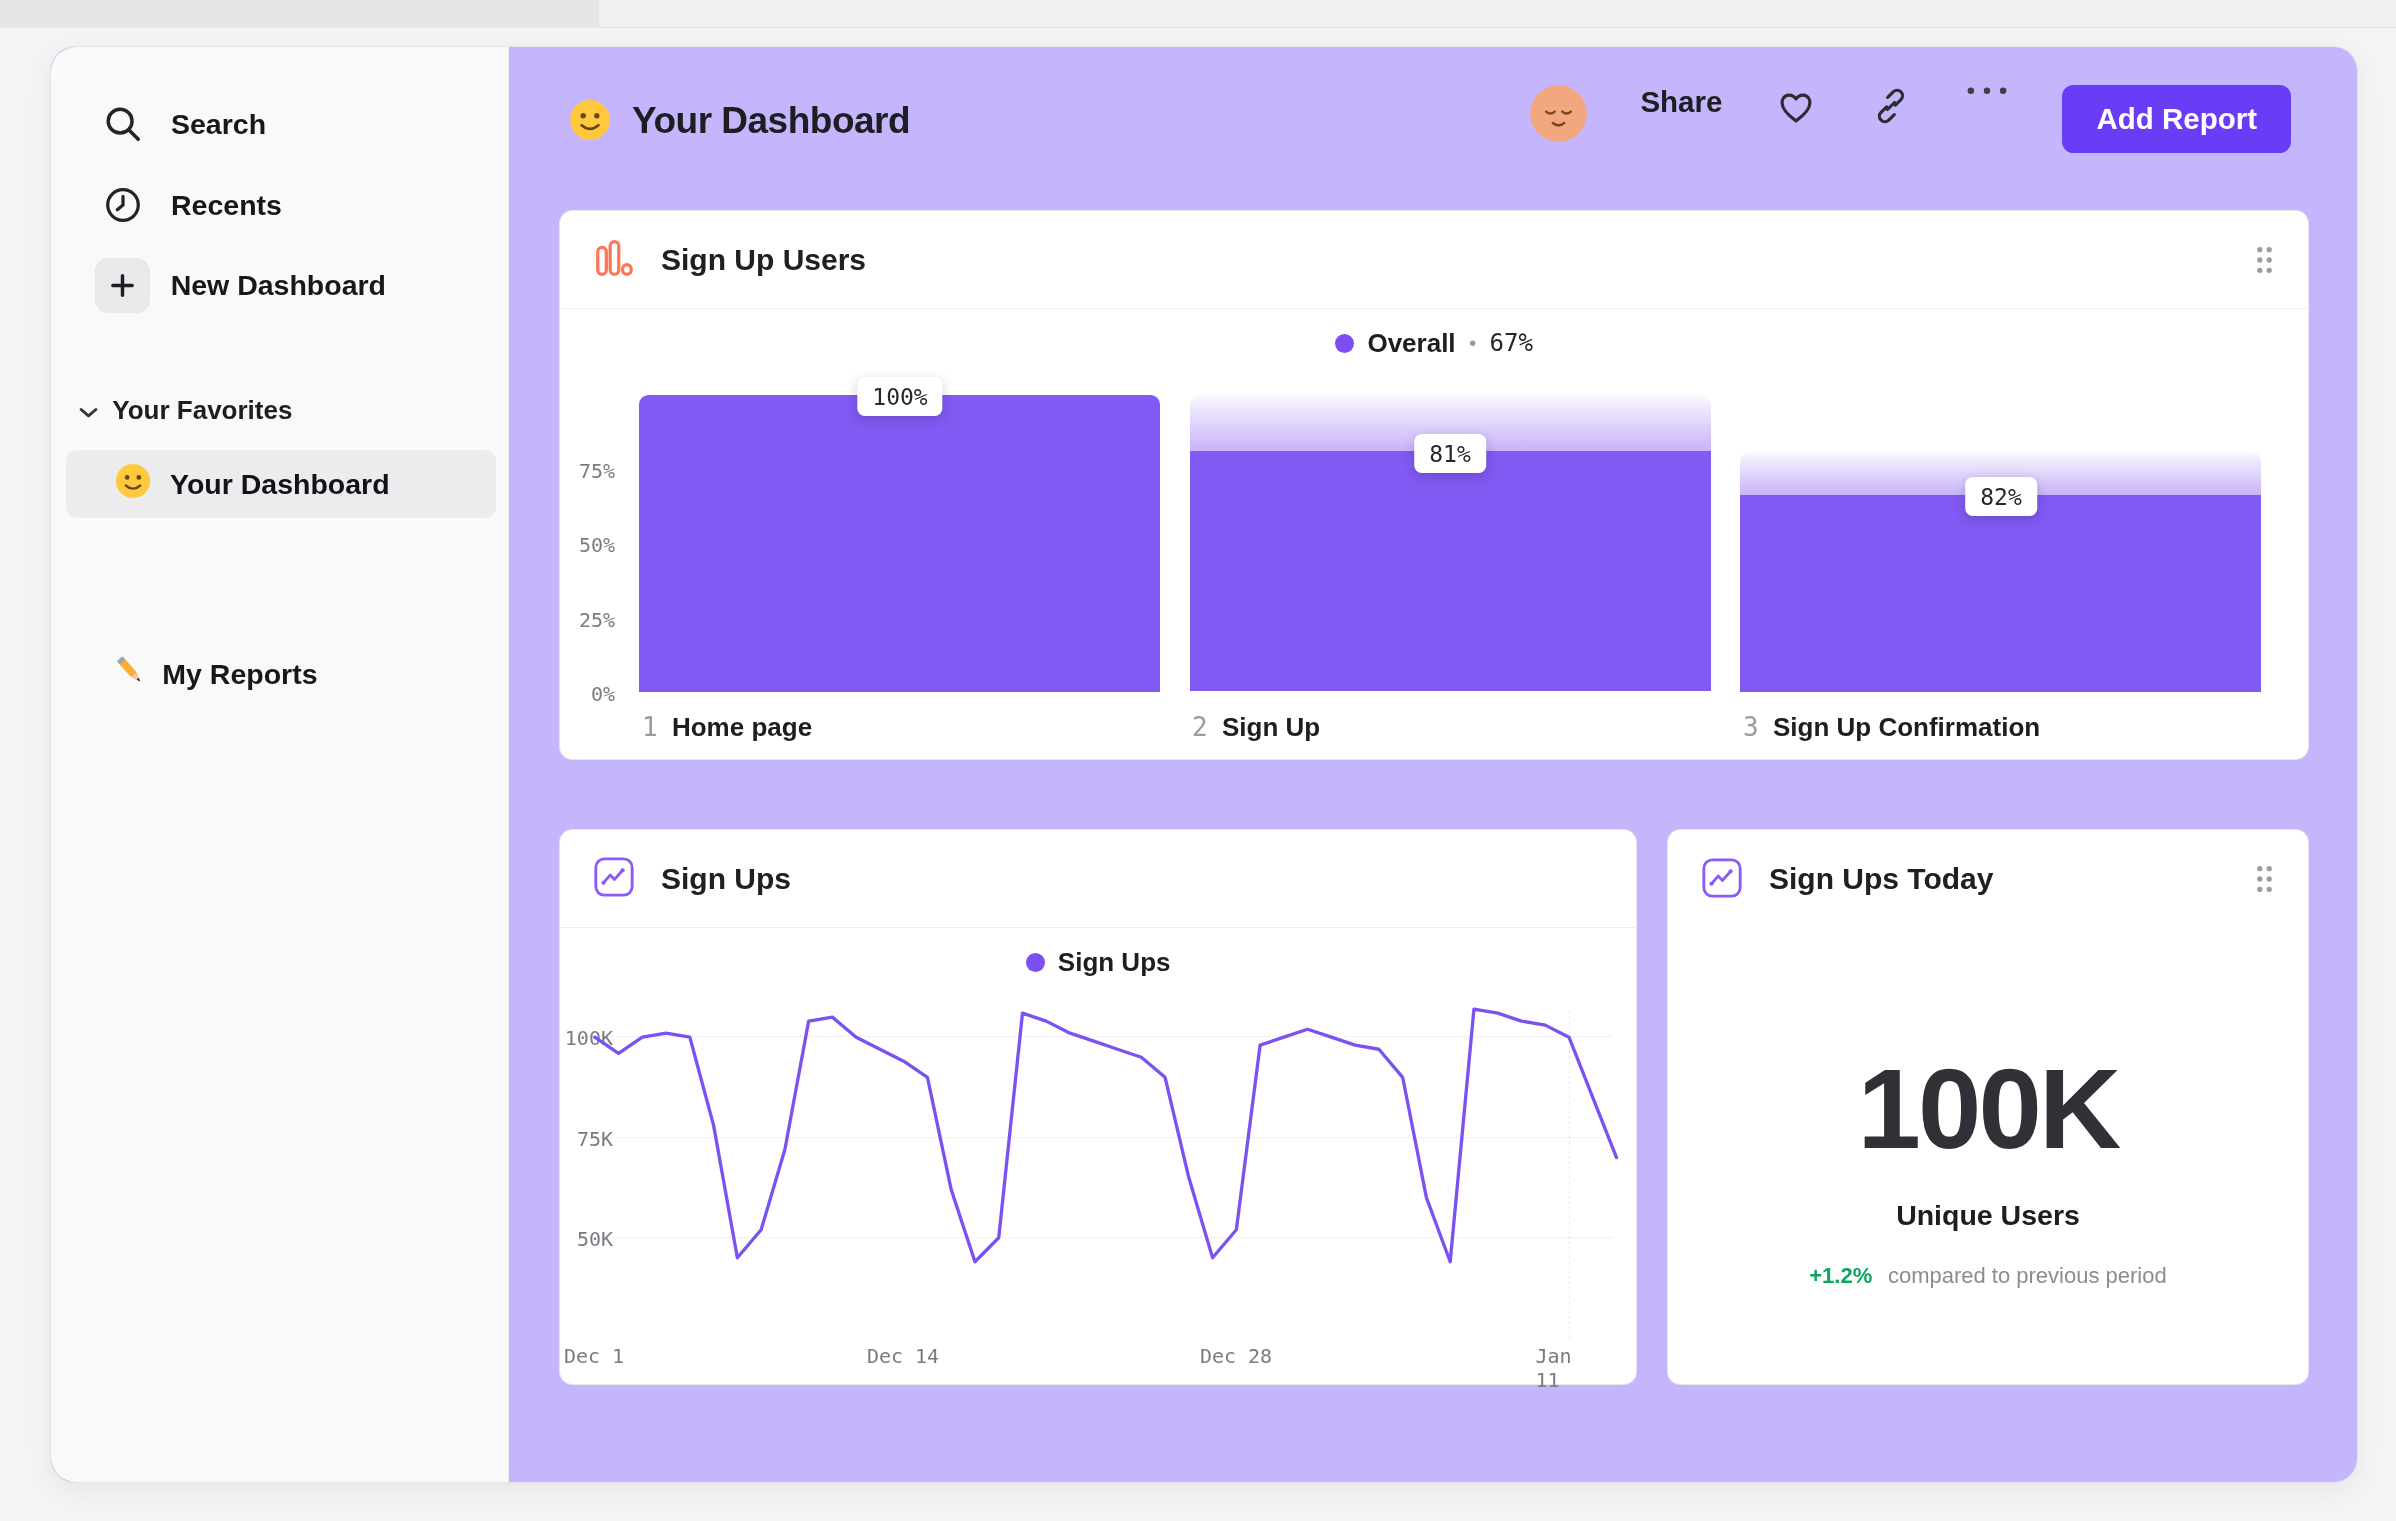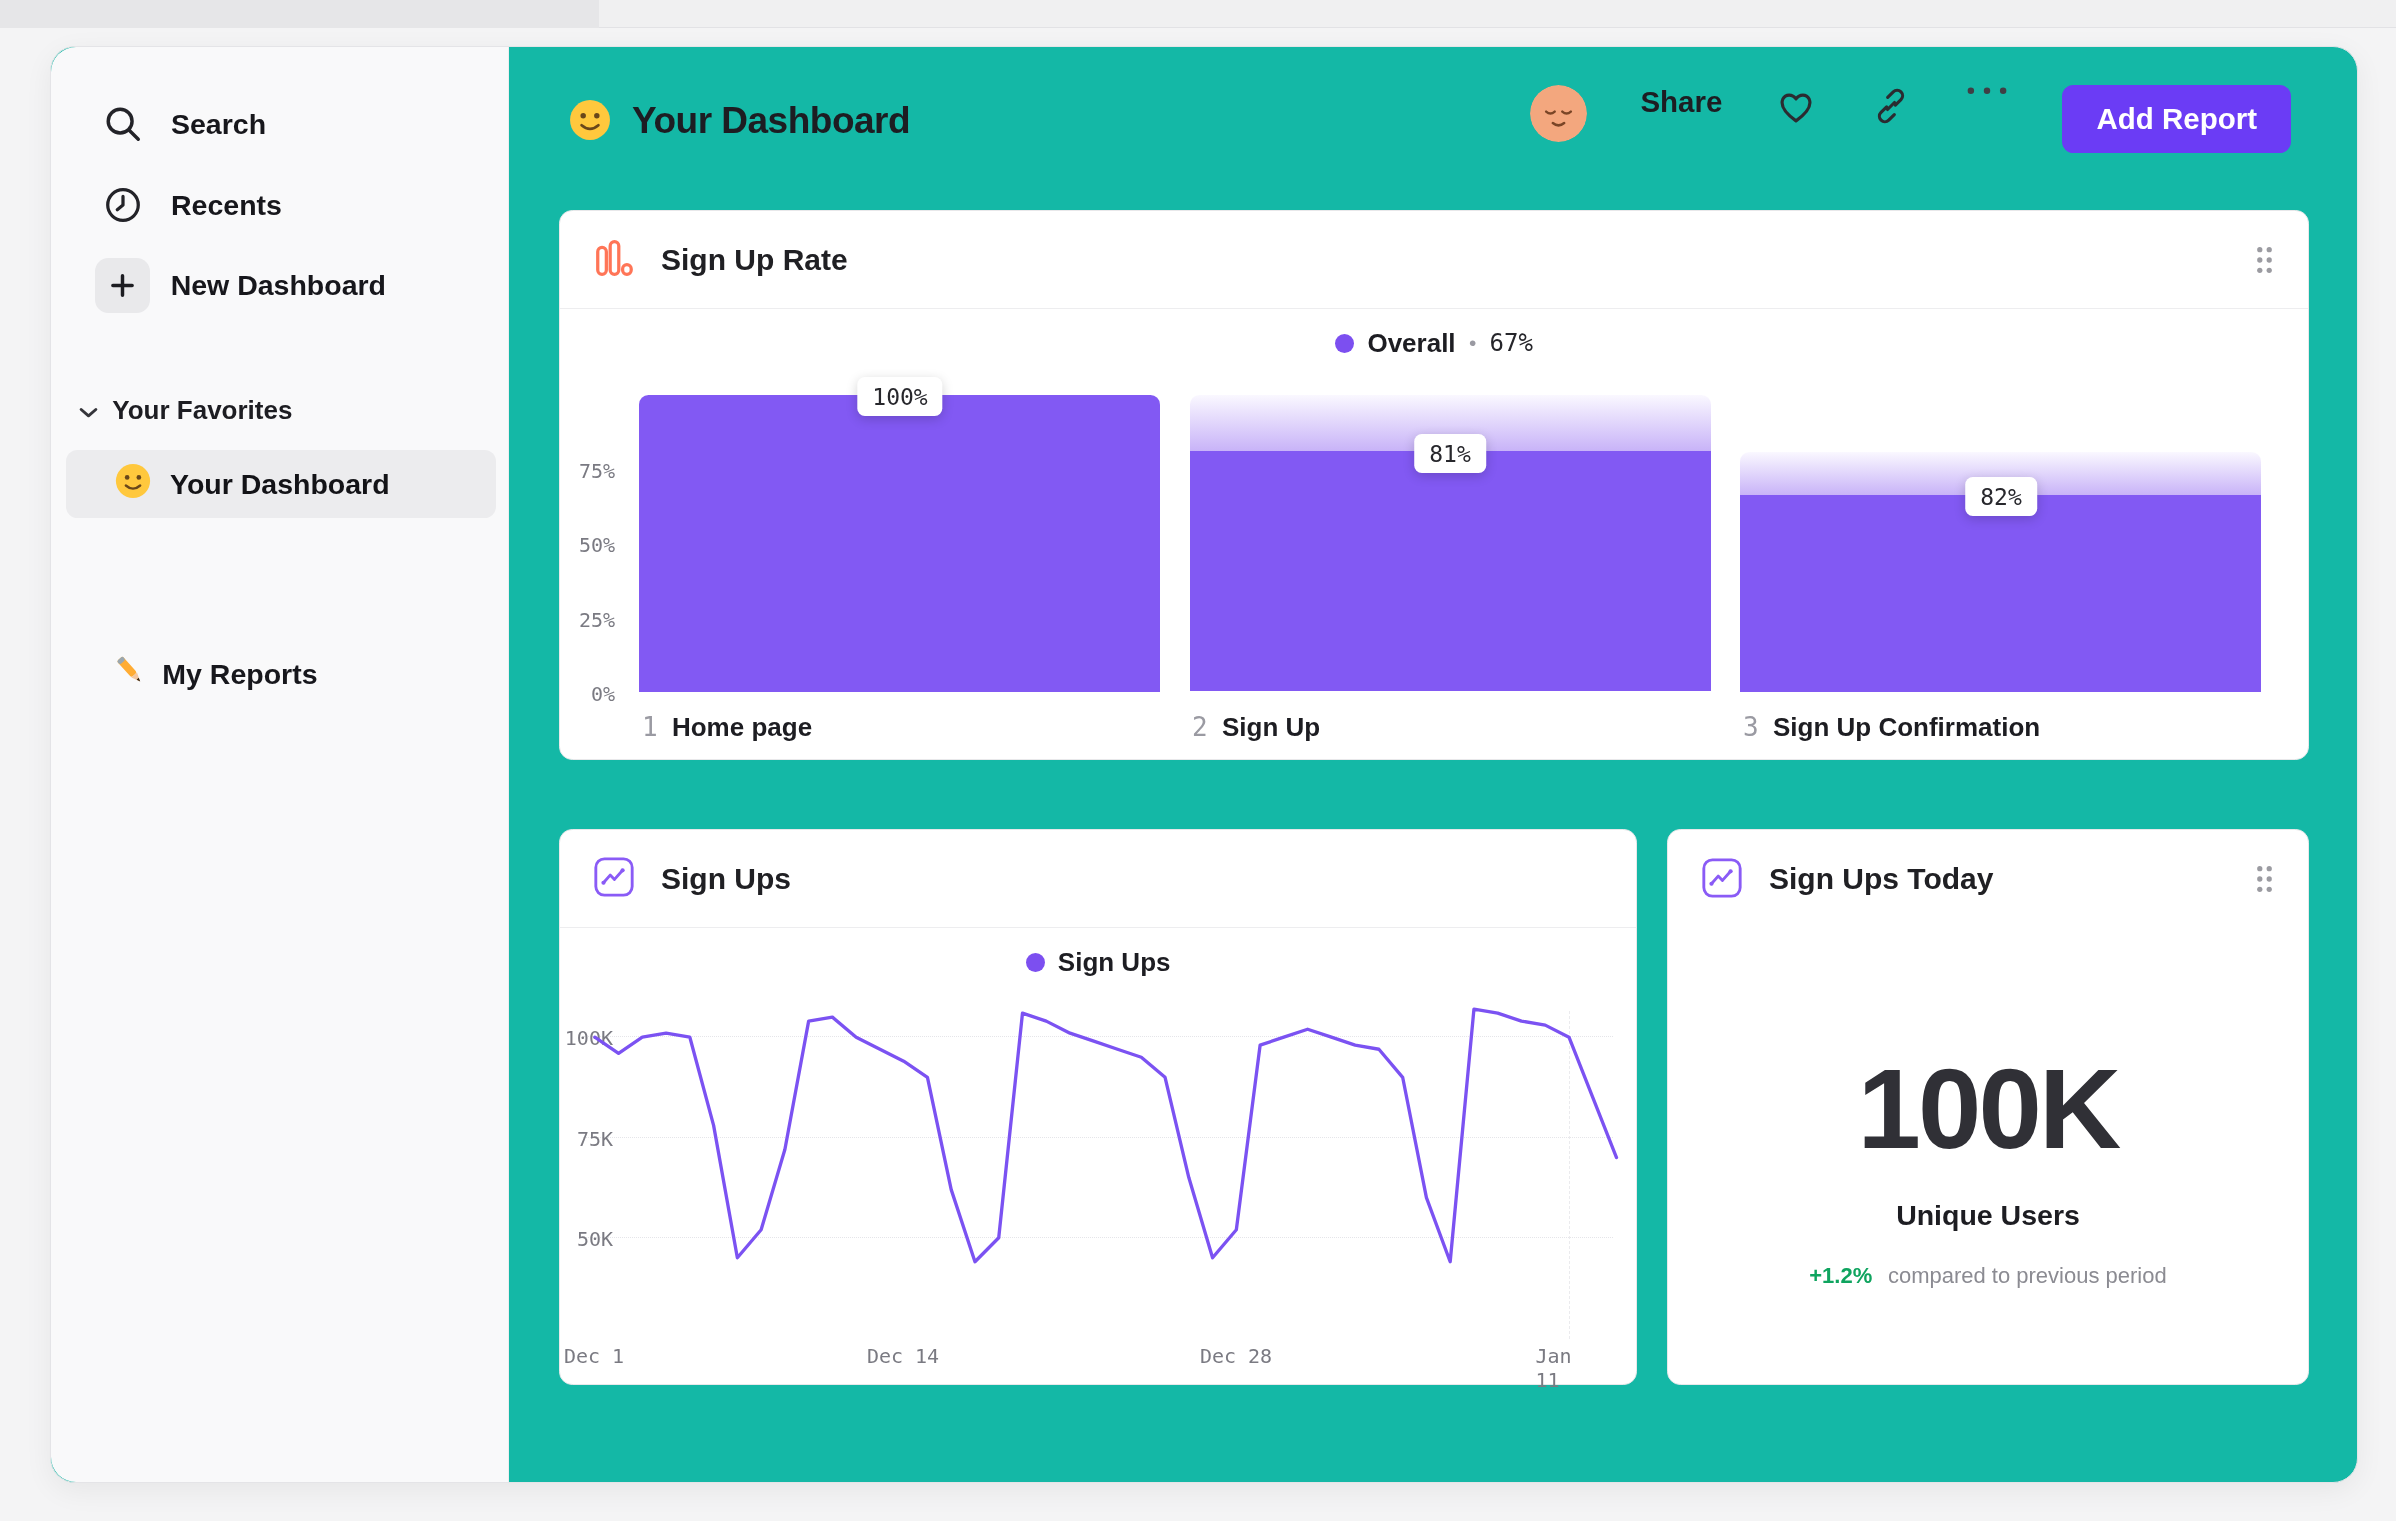--- a/index.html
+++ b/index.html
@@ -5,21 +5,21 @@
   * { margin:0; padding:0; box-sizing:border-box; }
   html,body { width:2397px; height:1522px; overflow:hidden; background:#f4f4f5;
               font-family:"Liberation Sans", sans-serif; color:#1e1e23; }
   .mono { font-family:"DejaVu Sans Mono", monospace; }
 
   
   .top-strip { position:absolute; left:0; top:0; width:2397px; height:27.6px; border-bottom:1.9px solid #e2e2e5; background:#f0f0f1; }
   .top-strip-left { position:absolute; left:0; top:0; width:599px; height:27.6px; background:#e6e6e8; }
 
   
-  .app { position:absolute; left:50px; top:46px; width:2308px; height:1437px; background:#14b8a6;
+  .app { position:absolute; left:50px; top:46px; width:2308px; height:1437px; background:#c4b5fd;
          border:1px solid #e4e4e7; border-radius:25px; box-shadow:0 7.6px 28.5px rgba(0,0,0,.06); }
 
   
   .sidebar { position:absolute; left:0; top:0; bottom:0; width:458px; background:#f9f9fa;
              border-right:1px solid #ededef; border-radius:25px 0 0 25px; }
   .srow { position:absolute; left:0; width:100%; height:68px; display:flex; align-items:center;
           gap:27px; padding-left:51px; font-size:28.5px; font-weight:600; color:#17171c; cursor:pointer; }
   .srow .ic { width:42px; height:42px; flex:0 0 42px; display:flex; align-items:center; justify-content:center; }
   .plus-box { width:55px; height:55px; border-radius:13.3px; background:#e9e9eb; display:flex;
               align-items:center; justify-content:center; flex:0 0 55px; margin-left:-6.7px; margin-right:-6.7px; }
@@ -213,21 +213,21 @@
 
   <section class="card card-funnel">
     <div class="card-head">
       <span>
         <svg width="44" height="44" viewBox="0 0 46 46" fill="none" stroke="#FF7557" stroke-width="3.4">
           <rect x="6" y="12" width="9" height="28" rx="4.5"></rect>
           <rect x="19" y="6" width="9" height="34" rx="4.5"></rect>
           <rect x="32" y="30" width="9" height="10" rx="4.5"></rect>
         </svg>
       </span>
-      <h2>Sign Up Rate</h2>
+      <h2>Sign Up Users</h2>
       <span class="drag">
         <svg width="23" height="32" viewBox="0 0 24 34">
           <circle cx="7" cy="6" r="2.8" fill="#9b9ba1"></circle>
             <circle cx="17" cy="6" r="2.8" fill="#9b9ba1"></circle>
           <circle cx="7" cy="17" r="2.8" fill="#9b9ba1"></circle>
             <circle cx="17" cy="17" r="2.8" fill="#9b9ba1"></circle>
           <circle cx="7" cy="28" r="2.8" fill="#9b9ba1"></circle>
             <circle cx="17" cy="28" r="2.8" fill="#9b9ba1"></circle>
         </svg>
       </span>

